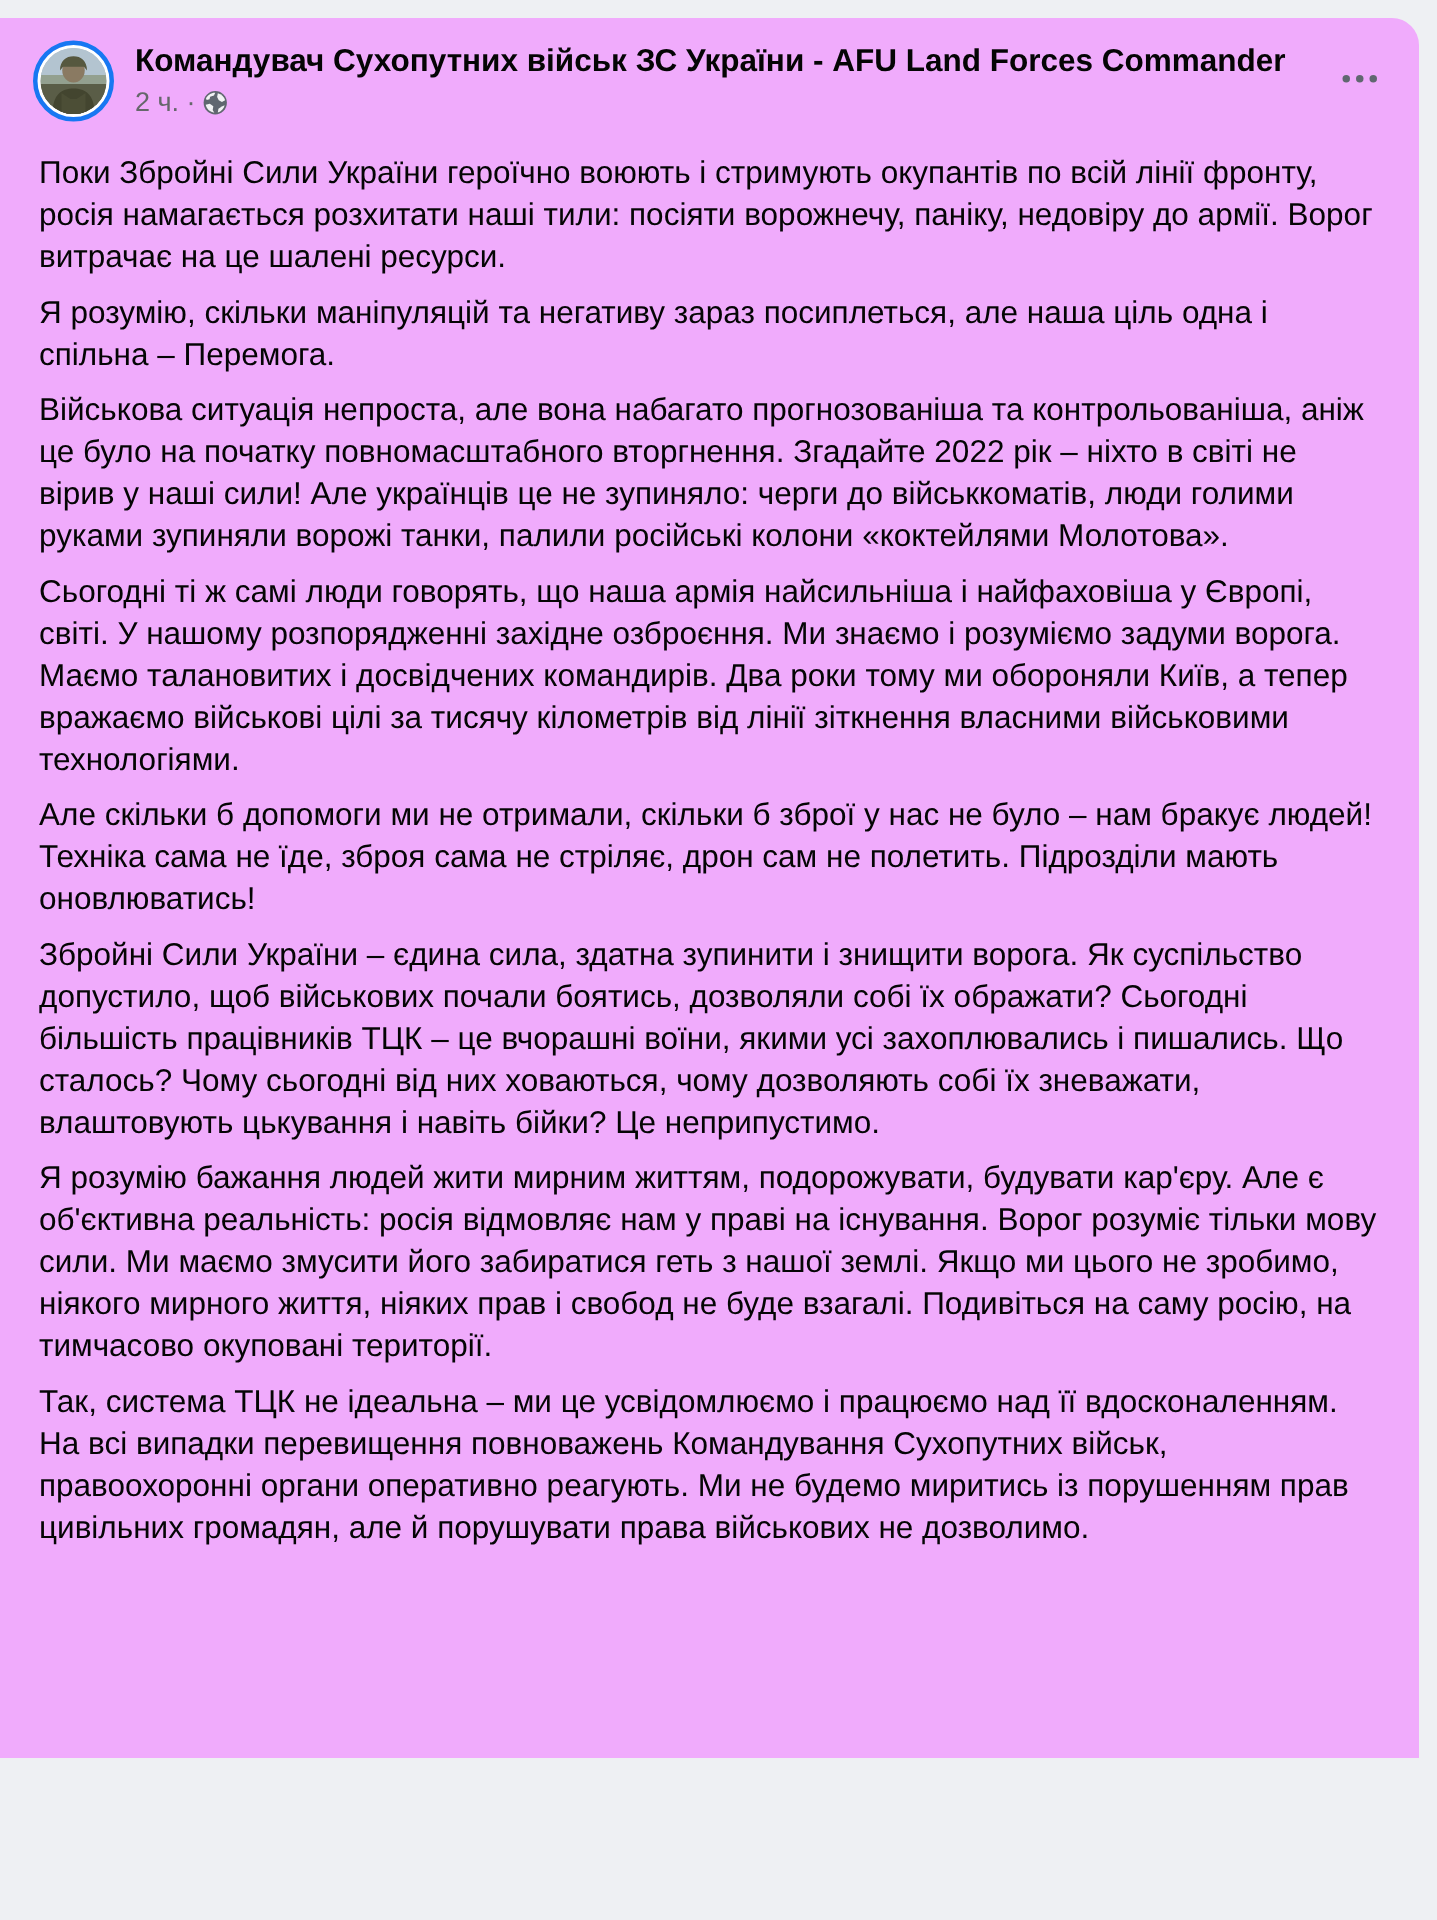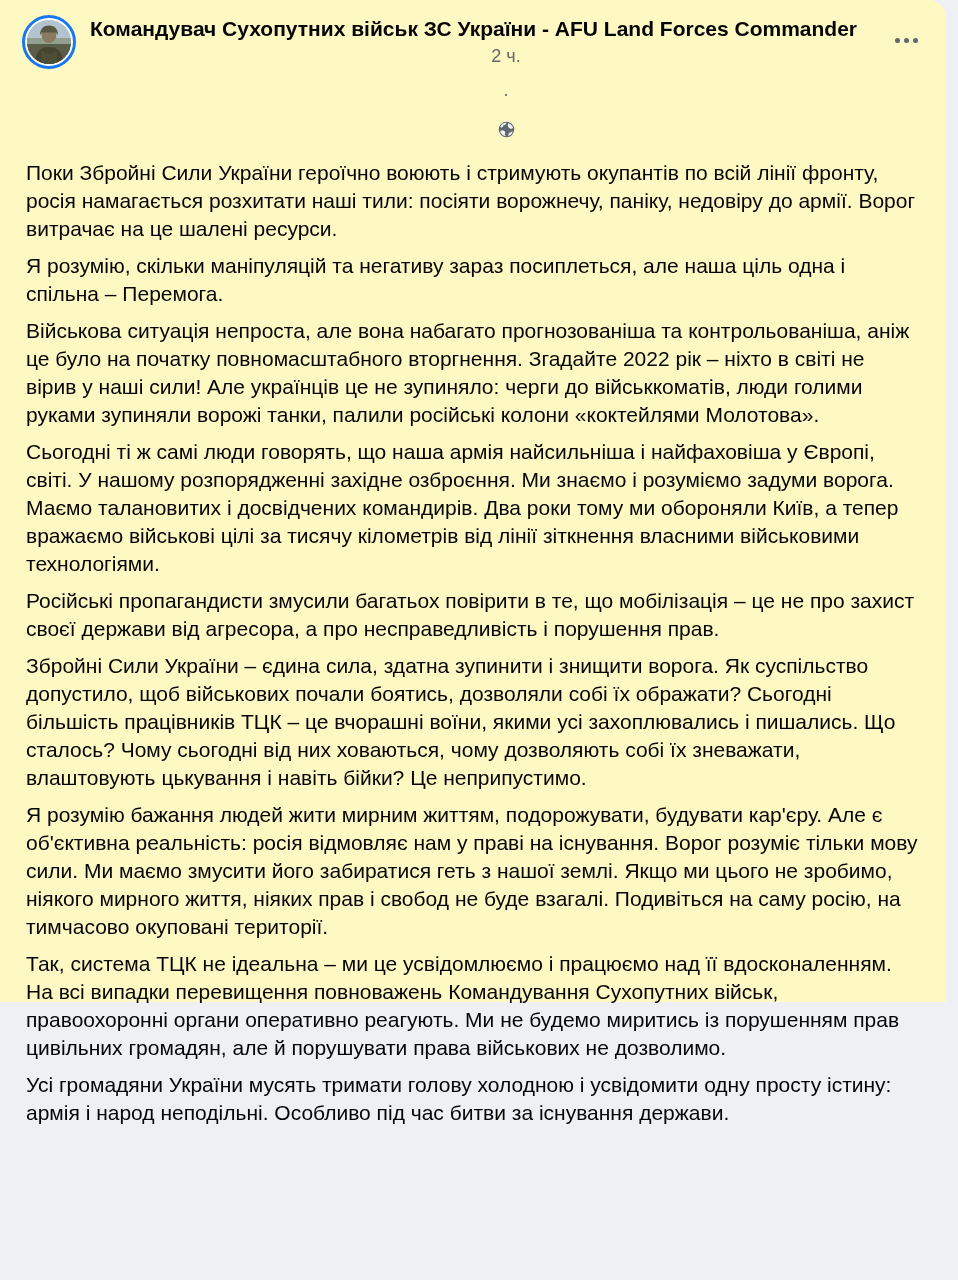--- a/index.html
+++ b/index.html
@@ -7,24 +7,25 @@
     padding: 0;
     width: 958px;
     height: 1280px;
     overflow: hidden;
     background: #eef0f3;
     font-family: "Liberation Sans", "DejaVu Sans", sans-serif;
   }
   .post-card {
     position: relative;
     width: 946px;
-    height: 1002px;
-    background: #fef9c3;
+    height: 1160px;
+    background: #f0abfc;
     border-top-right-radius: 18px;
     box-sizing: border-box;
+    margin-top: 12px;
   }
   
   .post-header {
     position: relative;
     display: flex;
     align-items: flex-start;
     padding: 15px 24px 0 22px;
   }
   .avatar-ring {
     flex: 0 0 auto;
@@ -55,26 +56,25 @@
     font-weight: 700;
     color: #050505;
     line-height: 27px;
     white-space: nowrap;
     overflow: hidden;
     cursor: pointer;
   }
   .meta-row {
     display: flex;
     align-items: center;
-    gap: 16px;
+    gap: 5px;
     margin-top: 3px;
     font-size: 18px;
     color: #65676b;
     line-height: 22px;
-    flex-direction: column;
   }
   .meta-row .timestamp { cursor: pointer; }
   .globe-wrap { display: inline-flex; align-items: center; }
   .more-button {
     position: absolute;
     right: 18px;
     top: 22px;
     width: 44px;
     height: 36px;
     border: none;
@@ -147,20 +147,19 @@
       <span class="dot"></span>
       <span class="dot"></span>
     </button>
   </div>
 
   <div class="post-body">
     <p>Поки Збройні Сили України героїчно воюють і стримують окупантів по всій лінії фронту, росія намагається розхитати наші тили: посіяти ворожнечу, паніку, недовіру до армії. Ворог витрачає на це шалені ресурси.</p>
     <p>Я розумію, скільки маніпуляцій та негативу зараз посиплеться, але наша ціль одна і спільна – Перемога.</p>
     <p>Військова ситуація непроста, але вона набагато прогнозованіша та контрольованіша, аніж це було на початку повномасштабного вторгнення. Згадайте 2022 рік – ніхто в світі не вірив у наші сили! Але українців це не зупиняло: черги до військкоматів, люди голими руками зупиняли ворожі танки, палили російські колони «коктейлями Молотова».</p>
     <p>Сьогодні ті ж самі люди говорять, що наша армія найсильніша і найфаховіша у Європі, світі. У нашому розпорядженні західне озброєння. Ми знаємо і розуміємо задуми ворога. Маємо талановитих і досвідчених командирів. Два роки тому ми обороняли Київ, а тепер вражаємо військові цілі за тисячу кілометрів від лінії зіткнення власними військовими технологіями.</p>
-    <p>Російські пропагандисти змусили багатьох повірити в те, що мобілізація – це не про захист своєї держави від агресора, а про несправедливість і порушення прав.</p>
+    <p>Але скільки б допомоги ми не отримали, скільки б зброї у нас не було – нам бракує людей! Техніка сама не їде, зброя сама не стріляє, дрон сам не полетить. Підрозділи мають оновлюватись!</p>
     <p>Збройні Сили України – єдина сила, здатна зупинити і знищити ворога. Як суспільство допустило, щоб військових почали боятись, дозволяли собі їх ображати? Сьогодні більшість працівників ТЦК – це вчорашні воїни, якими усі захоплювались і пишались. Що сталось? Чому сьогодні від них ховаються, чому дозволяють собі їх зневажати, влаштовують цькування і навіть бійки? Це неприпустимо.</p>
     <p>Я розумію бажання людей жити мирним життям, подорожувати, будувати кар'єру. Але є об'єктивна реальність: росія відмовляє нам у праві на існування. Ворог розуміє тільки мову сили. Ми маємо змусити його забиратися геть з нашої землі. Якщо ми цього не зробимо, ніякого мирного життя, ніяких прав і свобод не буде взагалі. Подивіться на саму росію, на тимчасово окуповані території.</p>
     <p>Так, система ТЦК не ідеальна – ми це усвідомлюємо і працюємо над  її вдосконаленням. На всі випадки перевищення повноважень Командування Сухопутних військ, правоохоронні органи оперативно реагують. Ми не будемо миритись із порушенням прав цивільних громадян, але й порушувати права військових не дозволимо.</p>
-    <p>Усі громадяни України мусять тримати голову холодною і усвідомити одну просту істину: армія і народ неподільні. Особливо під час битви за існування держави.</p>
   </div>
 
 </div>
 
 </body></html>

